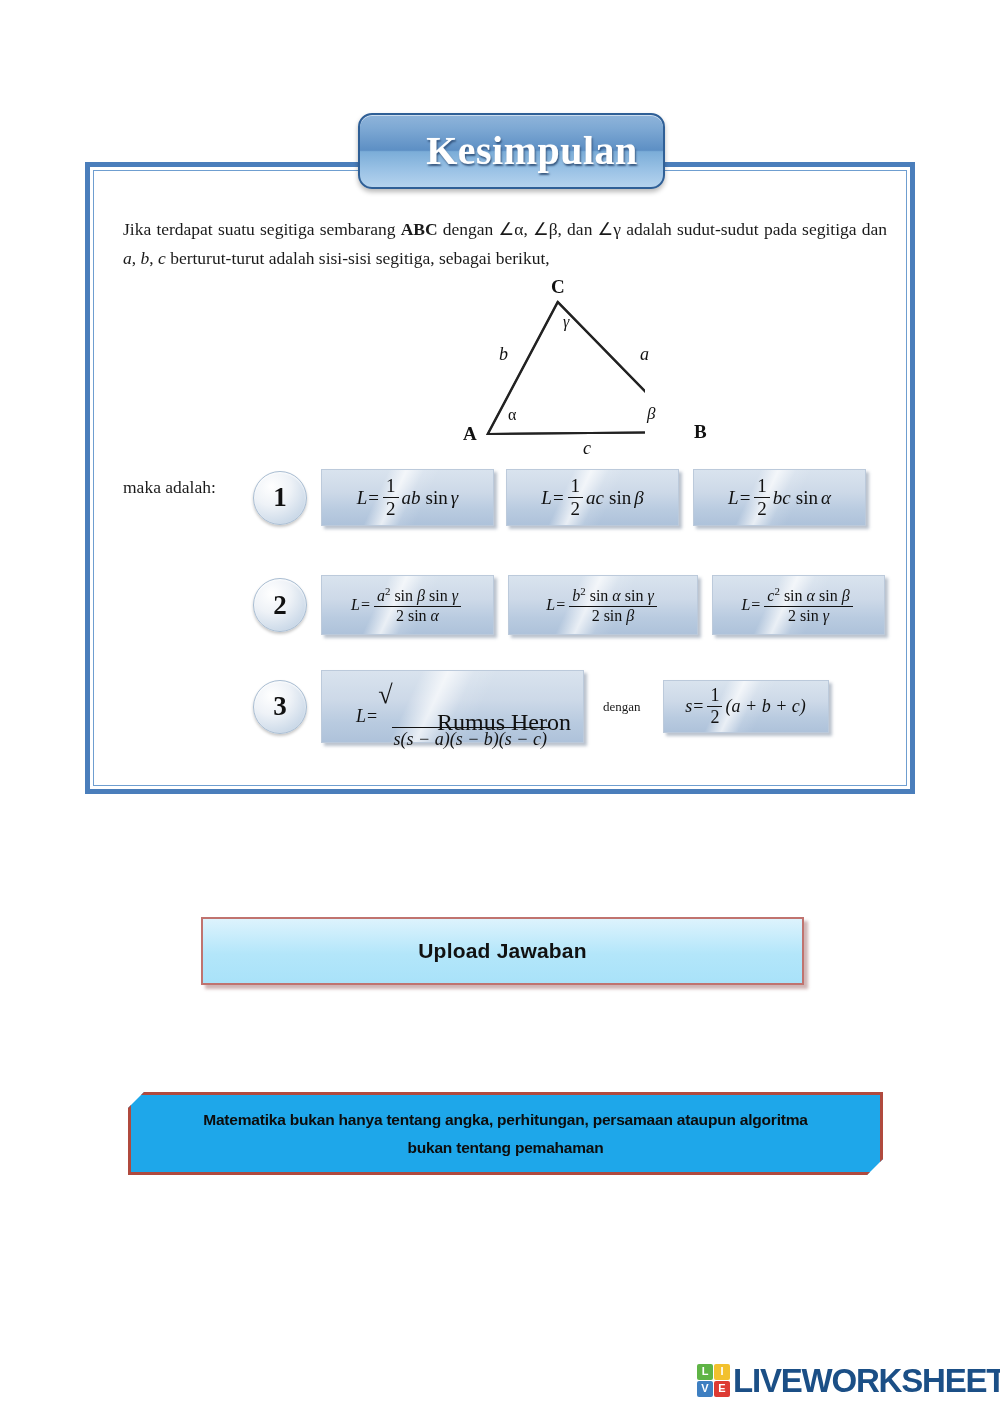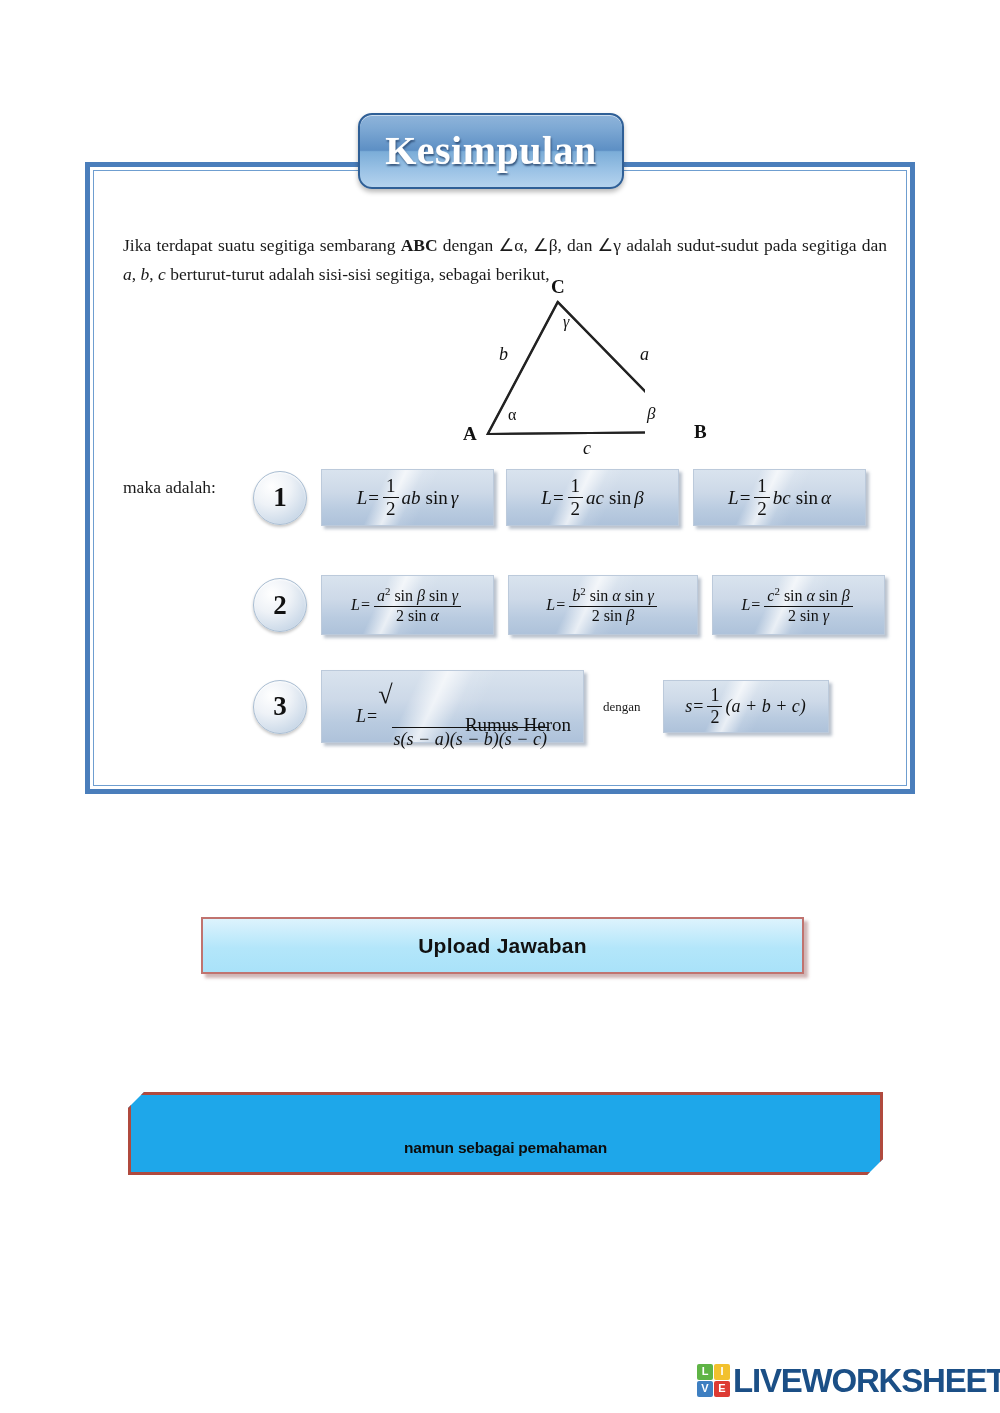--- a/index.html
+++ b/index.html
@@ -29,20 +29,21 @@
         #5d8fc4 49%,
         #7badd8 51%,
         #9cc3e6 78%,
         #b5d3ee 100%);
     border: 2px solid #2f5f96;
     box-shadow: 0 3px 5px rgba(0,0,0,0.28), inset 0 1px 0 rgba(255,255,255,0.55);
     z-index: 6;
     display: flex;
     align-items: center;
     justify-content: center;
+    padding-left: 41px;
   }
   #title-banner-text {
     font-family: "Liberation Serif", serif;
     font-size: 40px;
     font-weight: bold;
     color: #ffffff;
     letter-spacing: 0.5px;
     text-shadow: 1px 2px 2px rgba(40,70,110,0.85), 0 0 1px rgba(255,255,255,0.6);
     line-height: 1;
   }
@@ -66,21 +67,21 @@
     right: 3px;
     bottom: 3px;
     border: 1px solid #6f9ed0;
     box-sizing: border-box;
   }
 
   
   #intro-paragraph {
     position: absolute;
     left: 33px;
-    top: 46px;
+    top: 30px;
     width: 764px;
     font-family: "Liberation Serif", serif;
     font-size: 17.5px;
     line-height: 29px;
     color: #1a1a1a;
     text-align: justify;
   }
   .mi { font-style: italic; }
   .mb { font-weight: bold; }
 
@@ -185,37 +186,37 @@
     padding: 2px 2px 0 2px;
     display: inline-flex;
     align-items: center;
     margin-top: 44px;
   }
   .heron-label {
     position: absolute;
     right: 12px;
     bottom: 6px;
     font-family: "Liberation Serif", serif;
-    font-size: 19px;
+    font-size: 24px;
     color: #111111;
   }
   .dengan-text {
     font-family: "Liberation Serif", serif;
     font-size: 13px;
     color: #1a1a1a;
     flex: none;
   }
 
   
   #upload-button {
     position: absolute;
     left: 201px;
     top: 917px;
     width: 603px;
-    height: 57px;
+    height: 68px;
     box-sizing: border-box;
     border: 2px solid #c0736f;
     background: linear-gradient(to bottom, #ddf3fd 0%, #b3e6fa 55%, #a9e2f9 100%);
     box-shadow: 4px 4px 3px rgba(150,90,90,0.45);
     display: flex;
     align-items: center;
     justify-content: center;
     cursor: pointer;
     text-align: center;
   }
@@ -434,22 +435,22 @@
     </div>
   </div>
 </div>
 
 <div id="upload-button">
   <span id="upload-button-label">Upload Jawaban</span>
 </div>
 
 <div id="quote-banner">
   <div id="quote-banner-text">
-    <br>
-    <span>namun sebagai pemahaman</span>
+    <span>Matematika bukan hanya tentang angka, perhitungan, persamaan ataupun algoritma</span><br>
+    <span>bukan tentang pemahaman</span>
   </div>
 </div>
 
 <div id="lws-logo">
   <div id="lws-logo-mark">
     <span class="lws-cell" id="lws-cell-0" style="background: rgb(95, 180, 70);">L</span>
     <span class="lws-cell" id="lws-cell-1" style="background: rgb(242, 193, 46);">I</span>
     <span class="lws-cell" id="lws-cell-2" style="background: rgb(62, 127, 193);">V</span>
     <span class="lws-cell" id="lws-cell-3" style="background: rgb(221, 58, 51);">E</span>
   </div>

